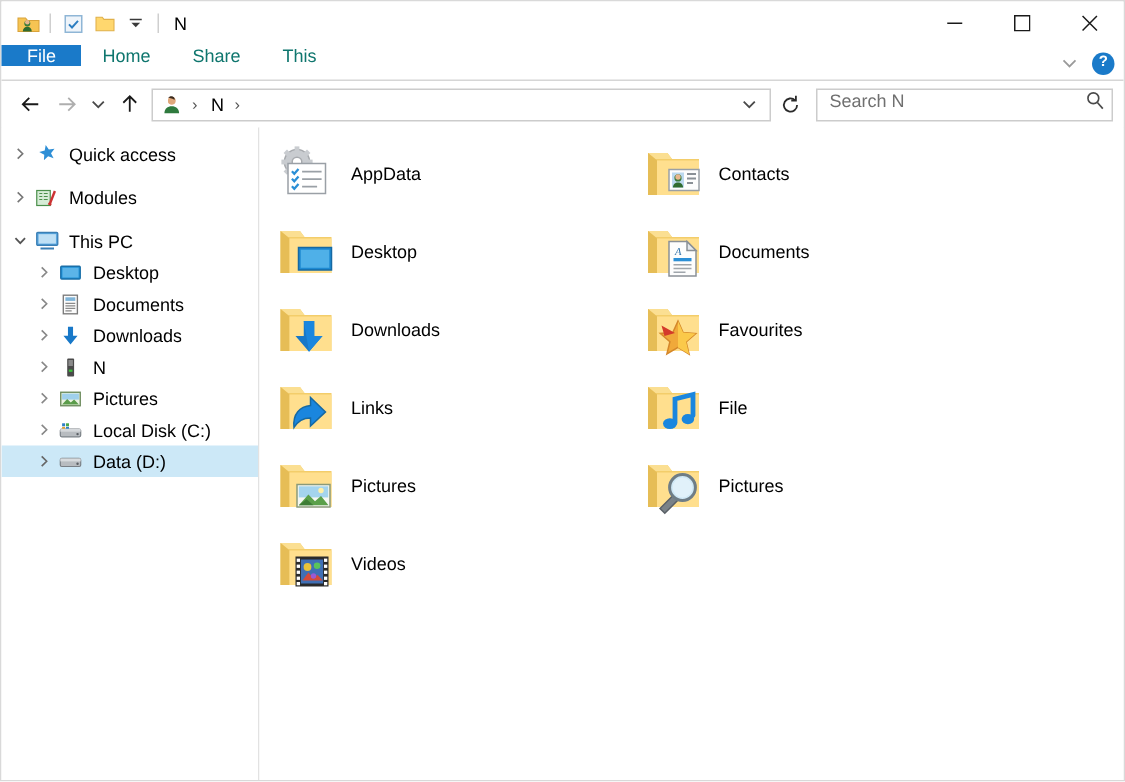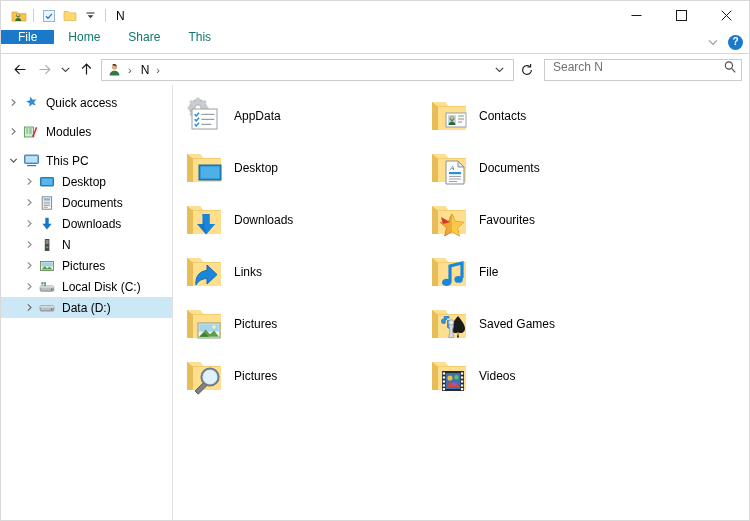--- a/index.html
+++ b/index.html
@@ -629,35 +629,20 @@
               <rect x="15" y="20" width="22" height="15" fill="#f5f7f2" stroke="#8a9a7a" stroke-width="1"></rect>
               <rect x="16.2" y="21.2" width="19.6" height="7.4" fill="#a4d4ee"></rect>
               <circle cx="31" cy="24" r="1.8" fill="#fff0a8"></circle>
               <path d="M16.2 33.8l6.4-7.2 4.4 4.6 4-3.6 5 6.2z" fill="#5aa04a"></path>
               <path d="M16.2 33.8l5.2-4 4.6 4z" fill="#3d7d35"></path>
             </svg>
           </span>
           <span class="tile-label">Pictures</span>
         </div>
 
-        <div class="tile">
-          <span class="tile-ico">
-            <svg width="42" height="42" viewBox="0 0 42 42">
-              <path d="M4 7h13l3 4h18v24H4z" fill="#f3cd6a"></path>
-              <path d="M4 7h13l3 4H9z" fill="#fbdf92"></path>
-              <path d="M4 35V7l6 5v23z" fill="#e6bd56"></path>
-              <path d="M10 12h28v23H10z" fill="#ffdf8e"></path>
-              <path d="M30 13c4 5 7 9 7 12.4 0 2.8-2.2 4.6-4.6 4.6-1.2 0-2-.4-2.4-.8l1 5.4h-2l1-5.4c-.4.4-1.2.8-2.4.8-2.4 0-4.6-1.8-4.6-4.6C23 22 26 18 30 13z" fill="#1a1a1a"></path>
-              <path d="M21 26c2.4 0 3.6-1.6 3.6-3.2 0-1.4-1-2.4-2.2-2.4V17h-4.6v2.2c0 1-1 1.8-2.2 1.8-1.4 0-2.6-1.2-2.6-2.8s1.2-2.8 2.8-2.8V13h5.6v2.4h-2.4v9z" fill="#2f8fd6"></path>
-              <path d="M25.6 34.6c0-1.6-1-4.6-1-7.2 0-2 .8-3.2.8-4.6 0-1.4-1-2.4-2.2-2.4s-2.2 1-2.2 2.4c0 1.4.8 2.6.8 4.6 0 2.6-1 5.6-1 7.2z" fill="#d8dce0" stroke="#9aa0a6" stroke-width=".9"></path>
-              <circle cx="23.2" cy="19.4" r="2.6" fill="#e6eaee" stroke="#9aa0a6" stroke-width=".9"></circle>
-            </svg>
-          </span>
-          <span class="tile-label">Saved Games</span>
-        </div>
 
         <div class="tile">
           <span class="tile-ico">
             <svg width="42" height="42" viewBox="0 0 42 42">
               <path d="M4 7h13l3 4h18v24H4z" fill="#f3cd6a"></path>
               <path d="M4 7h13l3 4H9z" fill="#fbdf92"></path>
               <path d="M4 35V7l6 5v23z" fill="#e6bd56"></path>
               <path d="M10 12h28v23H10z" fill="#ffdf8e"></path>
               <path d="M12 36l9-9 3.2 3.2-9 9z" fill="#7a8288" stroke="#5a6066" stroke-width="1"></path>
               <circle cx="27" cy="22" r="8.6" fill="#cfe8f6" stroke="#6f7d86" stroke-width="2"></circle>

